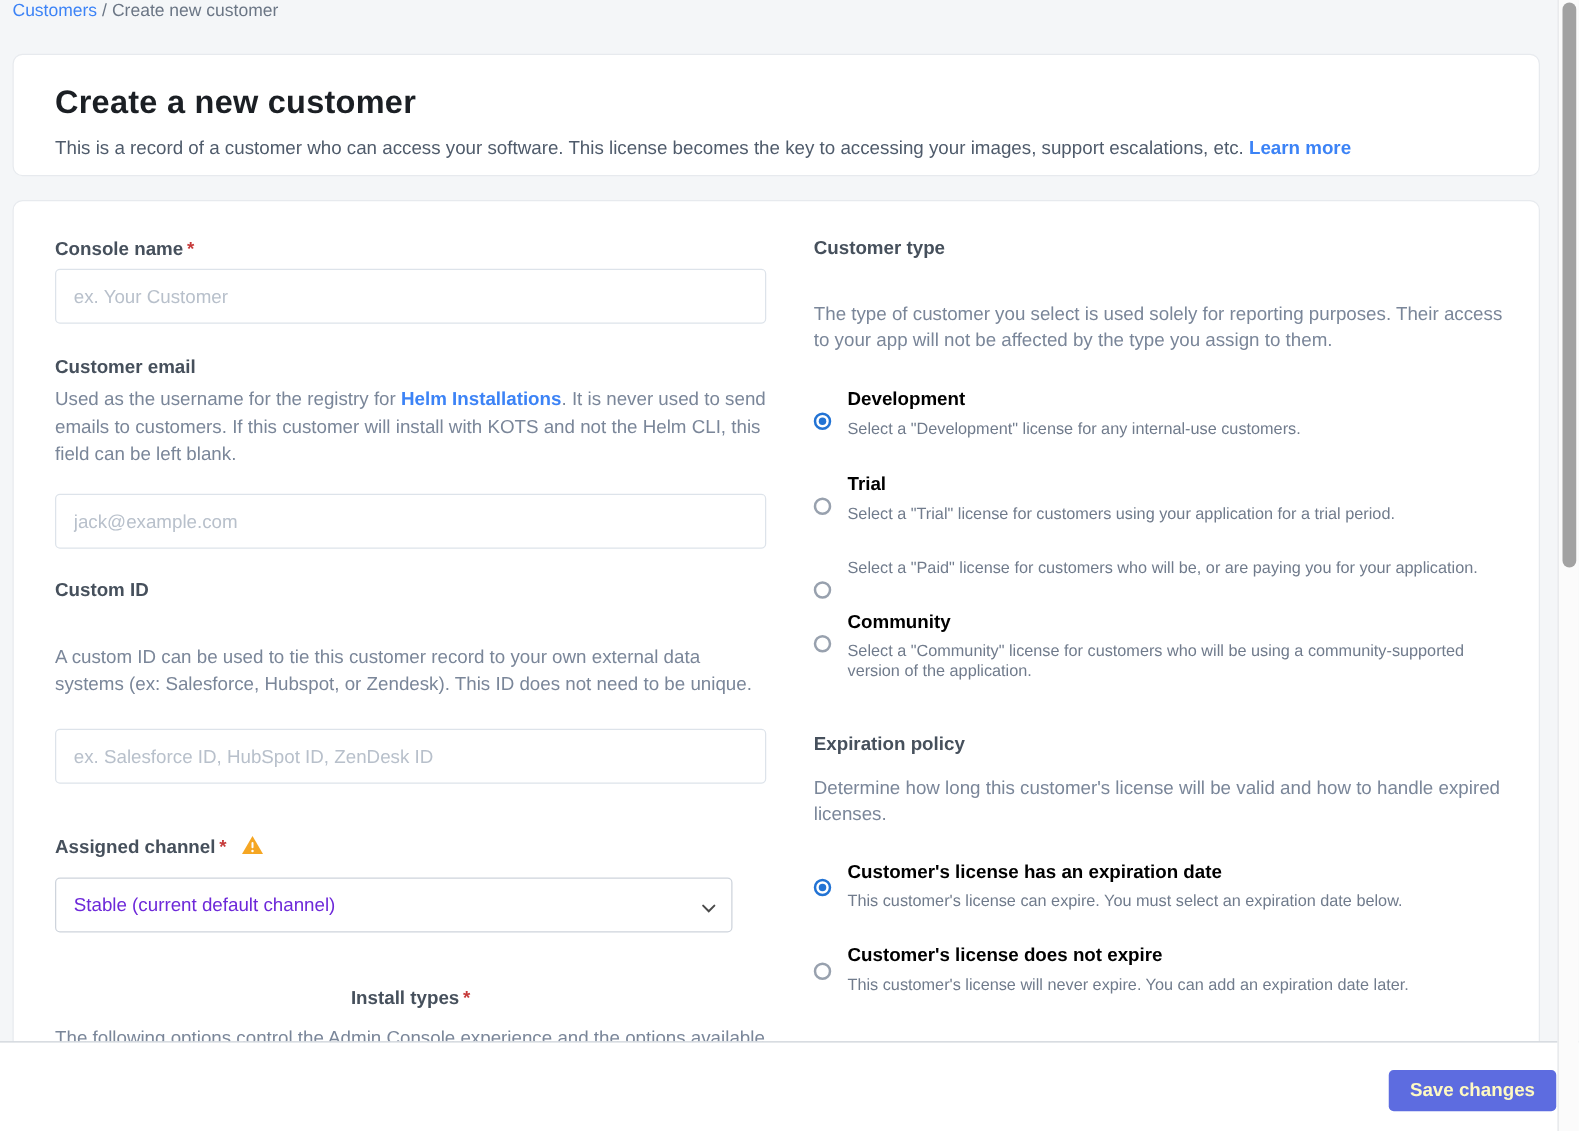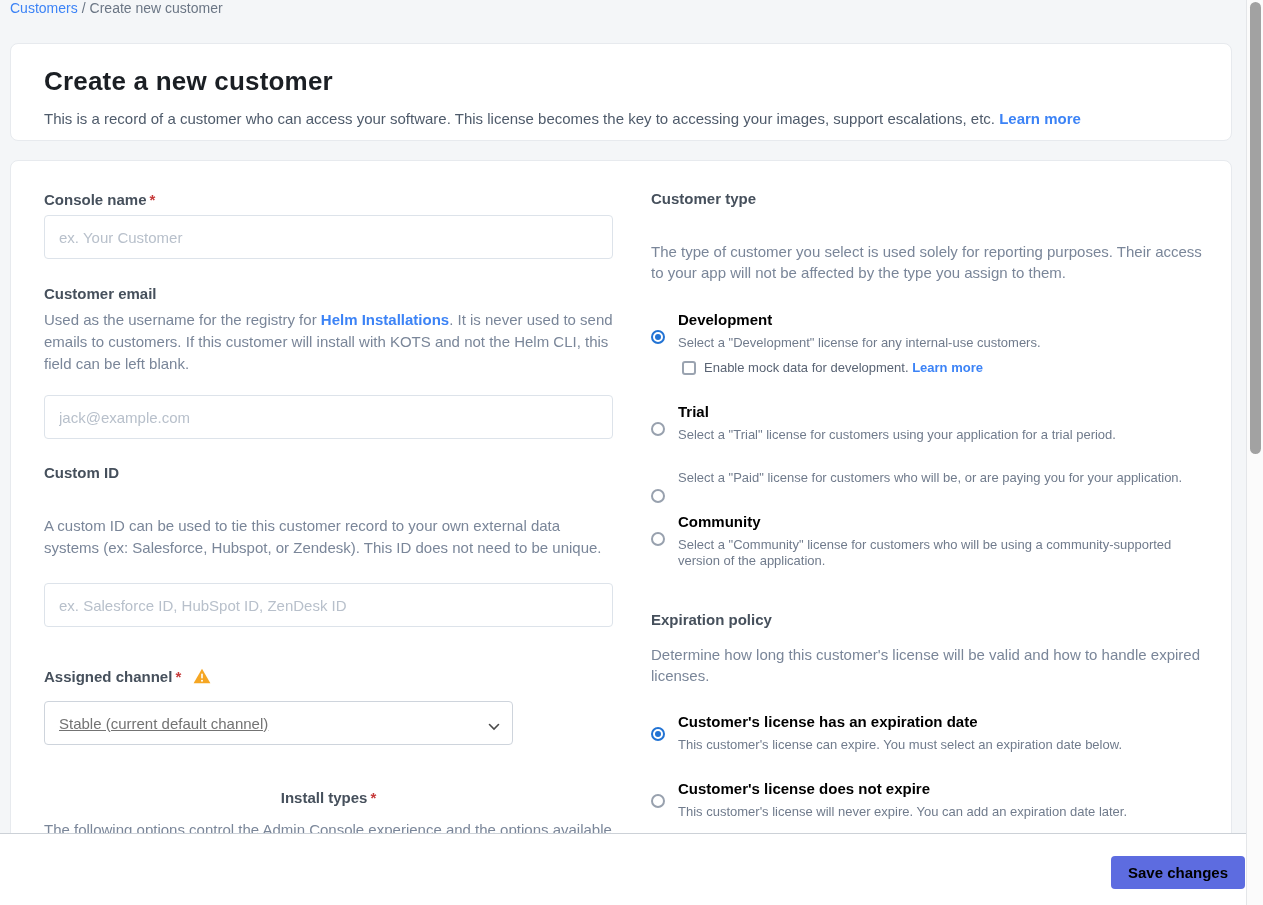--- a/index.html
+++ b/index.html
@@ -39,23 +39,23 @@
   .para { font-size: 15px; color: #7a8699; line-height: 22px; }
 
   .text-input {
     width: 569px; height: 44px; border: 1px solid #dde3ea; border-radius: 4px;
     padding: 0 14px; font-size: 15px; color: #46505c; outline: none;
     font-family: "Liberation Sans", sans-serif; background: #fff;
   }
   .text-input::placeholder { color: #b8c0cb; opacity: 1; }
 
   .select-box {
-    width: 469px; height: 44px; border: 1px solid #ced4dc; border-radius: 4px;
+    width: 542px; height: 44px; border: 1px solid #ced4dc; border-radius: 4px;
     display: flex; align-items: center; padding: 0 14px; font-size: 15px;
-    color: #737373; background: #fff; cursor: pointer; position: relative; text-decoration: underline;
+    color: #6d28d9; background: #fff; cursor: pointer; position: relative;
   }
   .select-box .chev { position: absolute; right: 12px; top: 15px; }
 
   .warn-icon { display: inline-block; vertical-align: -2px; margin-left: 8px; }
 
   
   .section-head { font-size: 15px; font-weight: bold; color: #46505c; }
   .opt { position: relative; padding-left: 27px; }
   .opt-label { font-size: 15px; font-weight: bold; color: #000000; }
   .opt-desc { font-size: 13px; color: #707b8c; line-height: 16px; margin-top: 7px; }
@@ -75,21 +75,21 @@
   }
   .check-label { font-size: 13px; color: #5a6474; margin-left: 8px; }
 
   
   .footer {
     position: absolute; left: 0; bottom: 0; width: 1263px; height: 72px;
     background: #ffffff; border-top: 1px solid #ccd1d7; z-index: 5;
   }
   .save-btn {
     position: absolute; right: 18px; top: 22px; height: 33px; padding: 0 17px;
-    background: #5d6ce0; color: #000000; font-size: 15px; font-weight: bold;
+    background: #5d6ce0; color: #fef9c3; font-size: 15px; font-weight: bold;
     border: none; border-radius: 4px; cursor: pointer;
     font-family: "Liberation Sans", sans-serif;
   }
 
   
   .scrollbar-track {
     position: absolute; right: 0; top: 0; width: 17px; height: 905px;
     background: #fbfbfb; border-left: 1px solid #e4e6e9; z-index: 6;
   }
   .scrollbar-thumb {
@@ -171,26 +171,20 @@
 
     <div class="col-right">
 
       <div class="section-head mt29">Customer type</div>
       <div class="para mt17" style="line-height:21px">The type of customer you select is used solely for reporting purposes. Their access to your app will not be affected by the type you assign to them.</div>
 
       <div class="opt mt28">
         <span class="radio on"></span>
         <div class="opt-label">Development</div>
         <div class="opt-desc">Select a "Development" license for any internal-use customers.</div>
-        <div class="check-row">
-          <span class="checkbox"></span>
-          <span class="check-label">
-            <span>Enable mock data for development. </span><a class="link" style="font-size:13px">Learn more</a>
-          </span>
-        </div>
       </div>
 
       <div class="opt mt28">
         <span class="radio"></span>
         <div class="opt-label">Trial</div>
         <div class="opt-desc">Select a "Trial" license for customers using your application for a trial period.</div>
       </div>
 
       <div class="opt mt27">
         <span class="radio"></span>

